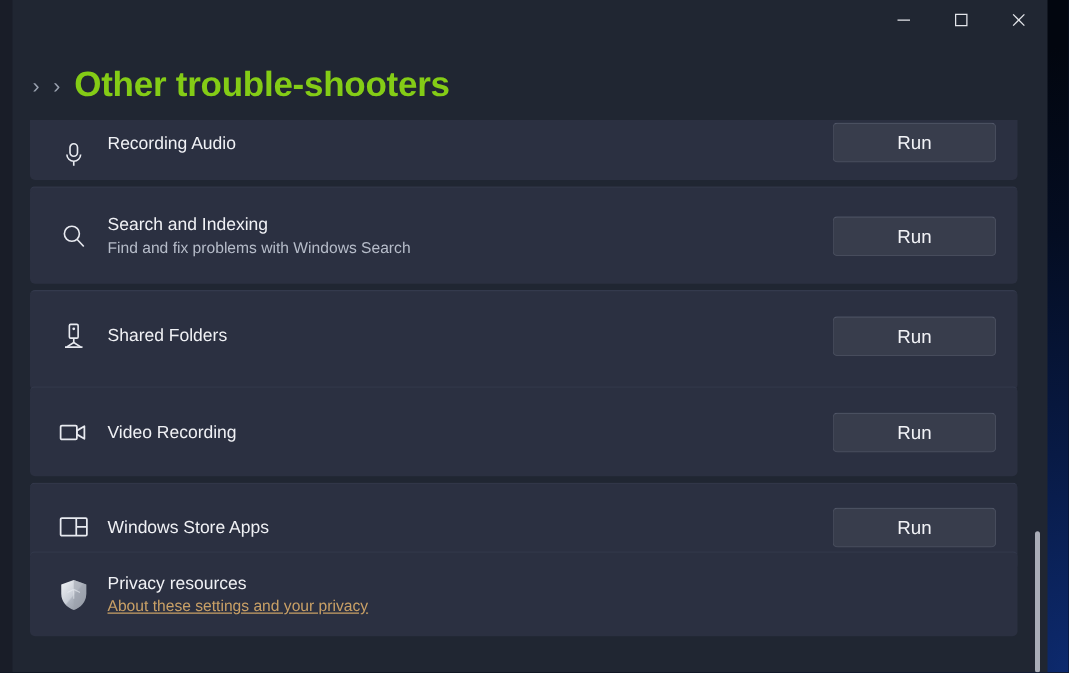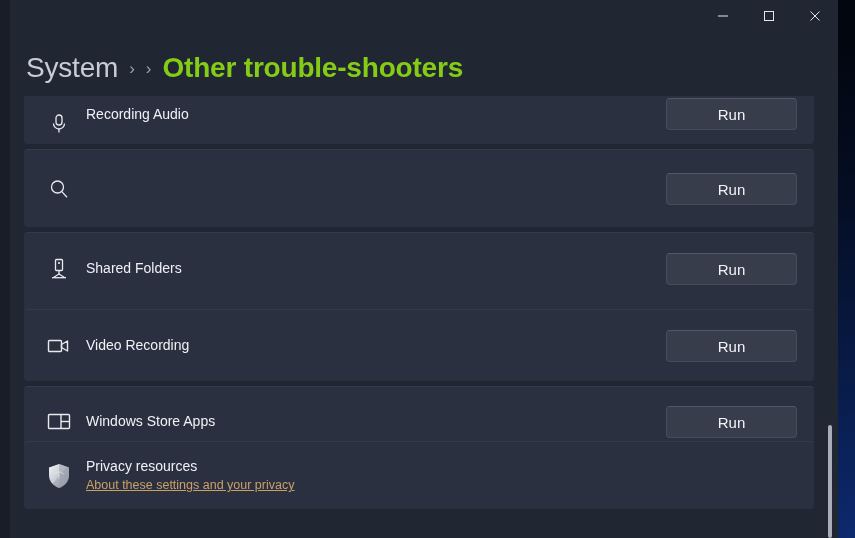--- a/index.html
+++ b/index.html
@@ -211,21 +211,20 @@
     </div>
     <div class="wc-btn">
       <svg width="12" height="12" viewBox="0 0 12 12" aria-hidden="true">
         <line x1="1.5" y1="1.5" x2="10.5" y2="10.5" stroke="currentColor" stroke-width="1"></line>
         <line x1="10.5" y1="1.5" x2="1.5" y2="10.5" stroke="currentColor" stroke-width="1"></line>
       </svg>
     </div>
   </div>
 
   <div class="breadcrumb">
-    <span class="crumb">System</span>
     <span class="crumb-sep">›</span>
     <span class="crumb-sep">›</span>
     <span class="crumb current">Other trouble-shooters</span>
   </div>
 
   <div class="list-area">
 
     <div class="card" style="top:-24px; height:72px; border-top:none;">
       <div class="row-inner">
         <span class="row-icon" style="top:40px; height:24px;">
@@ -242,20 +241,24 @@
       </div>
     </div>
 
     <div class="card" style="top:53px; height:78px;">
       <div class="row-inner">
         <span class="row-icon" style="top:27px; height:24px;">
           <svg width="22" height="22" viewBox="0 0 22 22" aria-hidden="true">
             <circle cx="9.5" cy="9" r="6" fill="none" stroke="currentColor" stroke-width="1.3"></circle>
             <line x1="13.8" y1="13.6" x2="19" y2="19.2" stroke="currentColor" stroke-width="1.3"></line>
           </svg>
+        </span>
+        <span class="row-text" style="top:21px;">
+          <span class="row-title">Search and Indexing</span>
+          <span class="row-sub">Find and fix problems with Windows Search</span>
         </span>
         <button class="run-btn" style="top:23px;">Run</button>
       </div>
     </div>
 
     <div class="card" style="top:136px; height:80px;">
       <div class="row-inner">
         <span class="row-icon" style="top:24px; height:24px;">
           <svg width="20" height="22" viewBox="0 0 20 22" aria-hidden="true">
             <rect x="6.5" y="1.5" width="7" height="11" rx="1" fill="none" stroke="currentColor" stroke-width="1.3"></rect>

